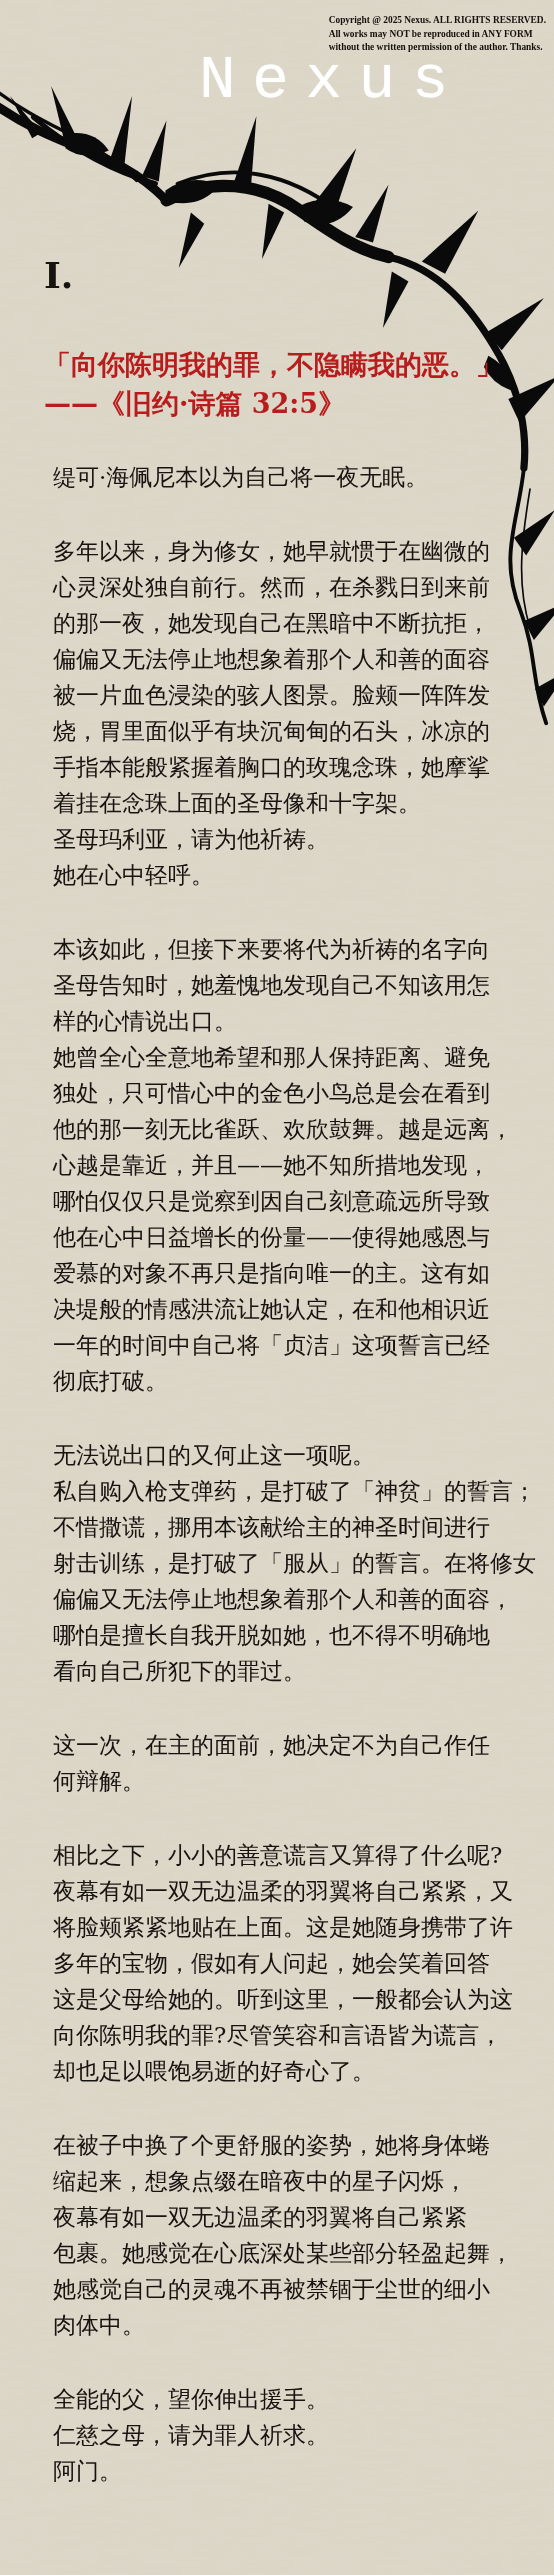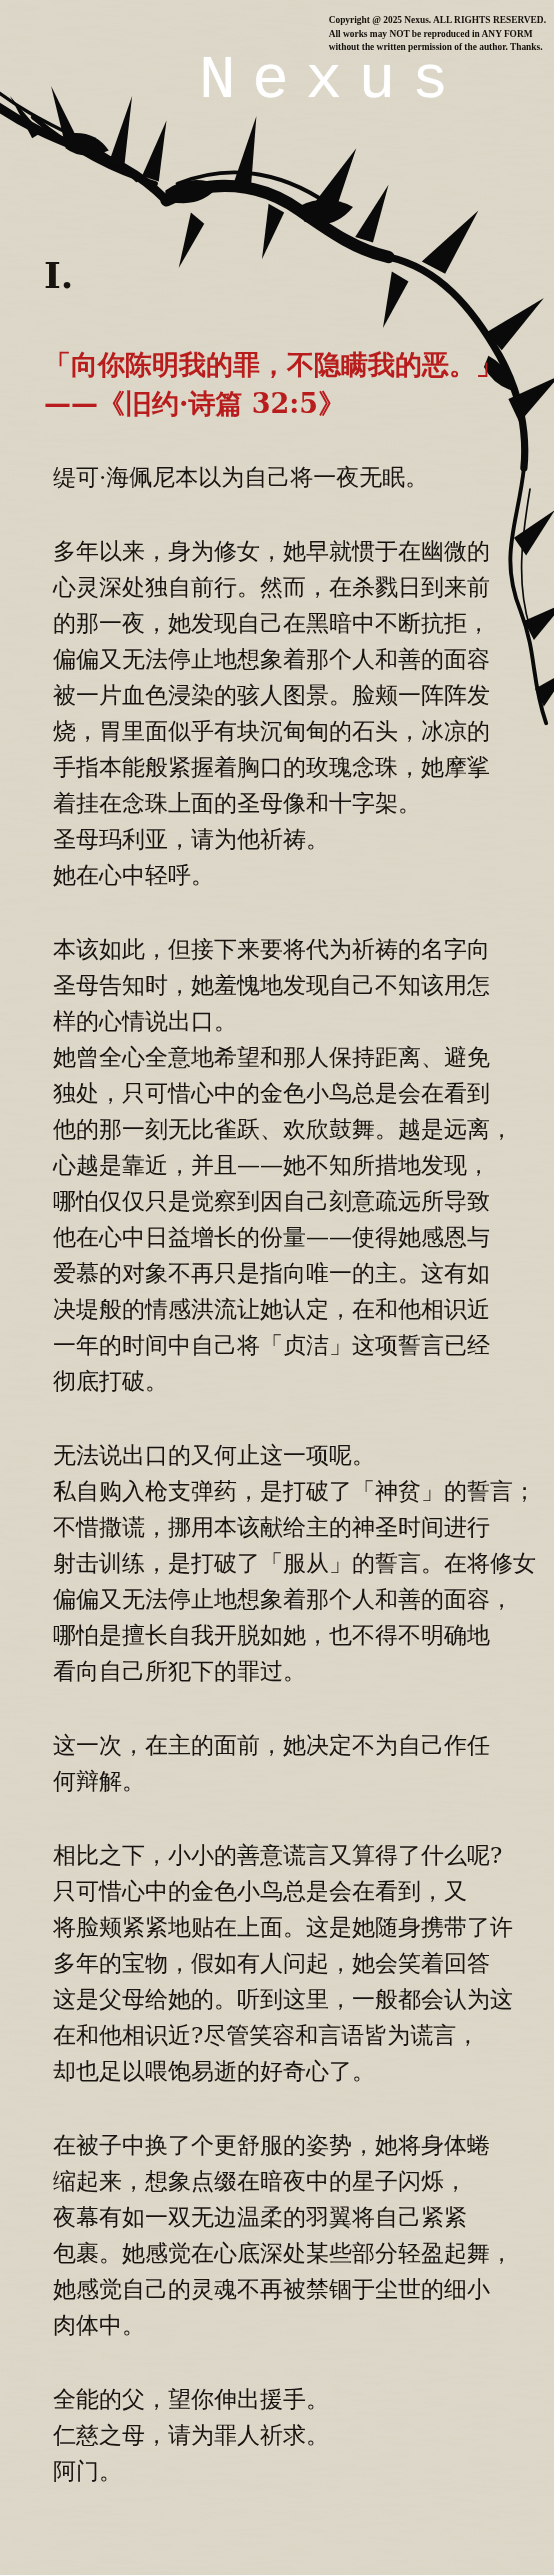--- a/index.html
+++ b/index.html
@@ -147,25 +147,25 @@
       <div class="tline">偏偏又无法停止地想象着那个人和善的面容，</div>
       <div class="tline">哪怕是擅长自我开脱如她，也不得不明确地</div>
       <div class="tline">看向自己所犯下的罪过。</div>
     </div>
     <div class="para">
       <div class="tline">这一次，在主的面前，她决定不为自己作任</div>
       <div class="tline">何辩解。</div>
     </div>
     <div class="para">
       <div class="tline">相比之下，小小的善意谎言又算得了什么呢?</div>
-      <div class="tline">只可惜心中的金色小鸟总是会在看到，又</div>
+      <div class="tline">夜幕有如一双无边温柔的羽翼将自己紧紧，又</div>
       <div class="tline">将脸颊紧紧地贴在上面。这是她随身携带了许</div>
       <div class="tline">多年的宝物，假如有人问起，她会笑着回答</div>
       <div class="tline">这是父母给她的。听到这里，一般都会认为这</div>
-      <div class="tline">在和他相识近?尽管笑容和言语皆为谎言，</div>
+      <div class="tline">向你陈明我的罪?尽管笑容和言语皆为谎言，</div>
       <div class="tline">却也足以喂饱易逝的好奇心了。</div>
     </div>
     <div class="para">
       <div class="tline">在被子中换了个更舒服的姿势，她将身体蜷</div>
       <div class="tline">缩起来，想象点缀在暗夜中的星子闪烁，</div>
       <div class="tline">夜幕有如一双无边温柔的羽翼将自己紧紧</div>
       <div class="tline">包裹。她感觉在心底深处某些部分轻盈起舞，</div>
       <div class="tline">她感觉自己的灵魂不再被禁锢于尘世的细小</div>
       <div class="tline">肉体中。</div>
     </div>

